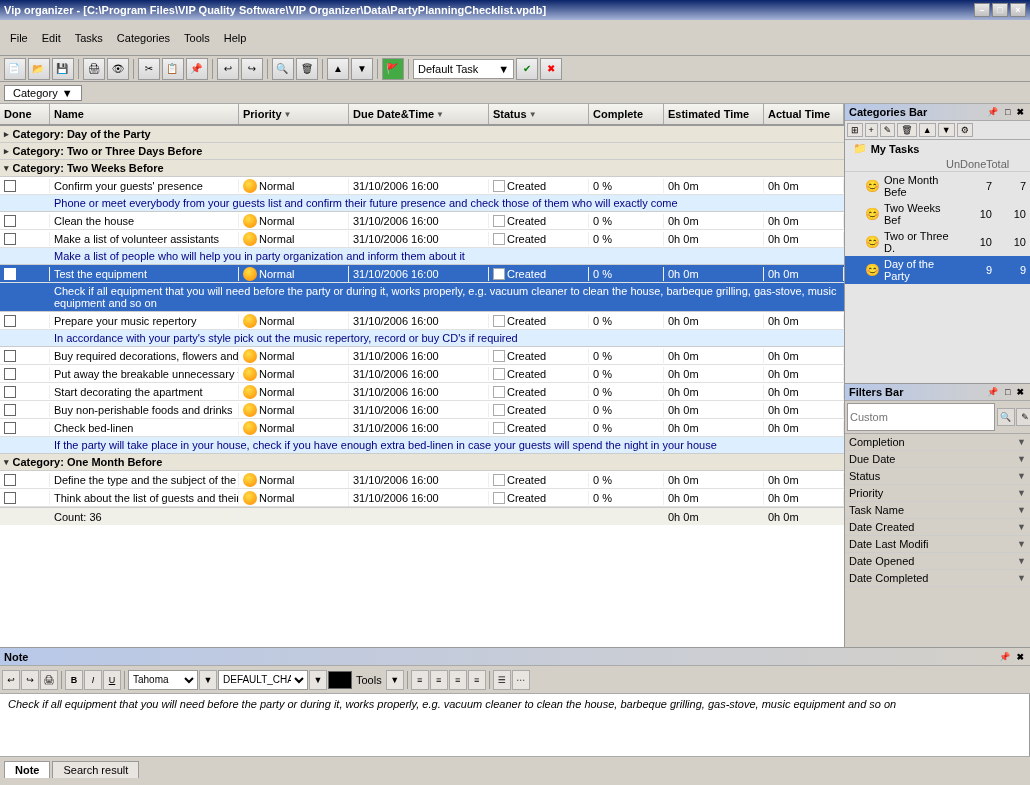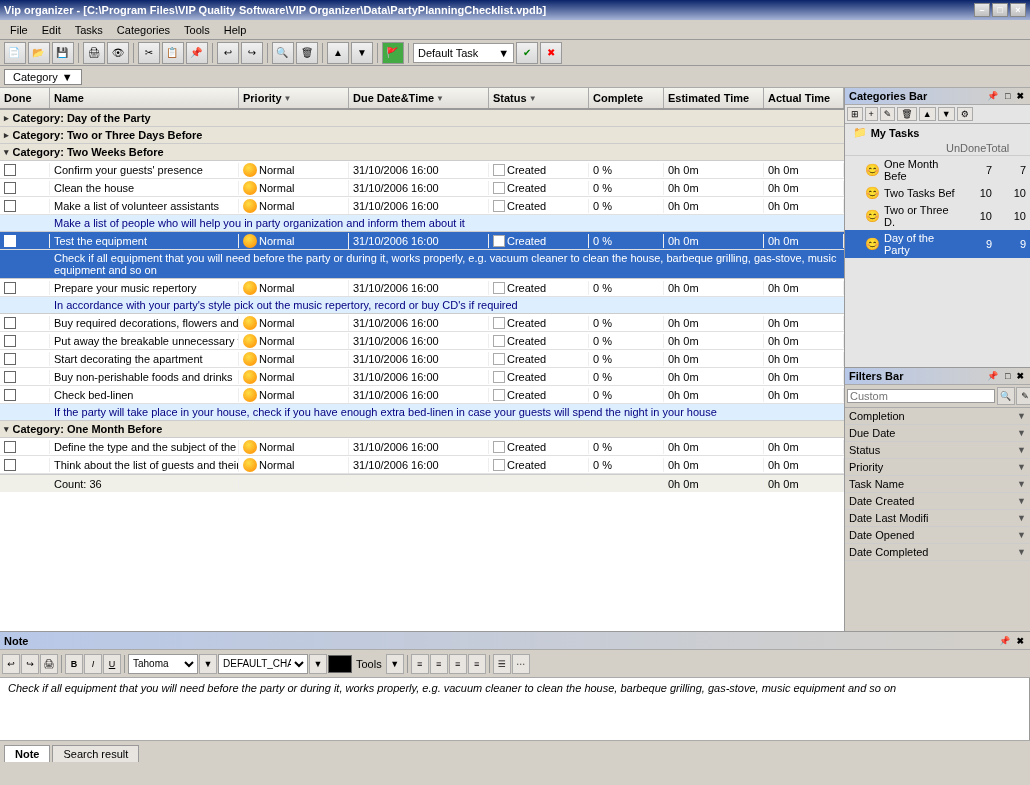--- a/index.html
+++ b/index.html
@@ -23,21 +23,21 @@
       background: linear-gradient(to bottom, #e8e8e8, #c0c0c0);
       border: 1px solid #888;
       font-size: 9px;
       display: flex; align-items: center; justify-content: center;
       cursor: pointer;
     }
     
     
     .menu-bar {
       background: #d4d0c8;
-      height: 20px;
+      height: 36px;
       display: flex;
       align-items: center;
       border-bottom: 1px solid #999;
       padding: 0 4px;
       gap: 2px;
     }
     .menu-item {
       padding: 2px 6px;
       cursor: pointer;
       color: #000;
@@ -262,21 +262,21 @@
     }
     .filter-search {
       padding: 2px;
       display: flex;
       align-items: center;
       gap: 2px;
       border-bottom: 1px solid #aaa;
     }
     .filter-input {
       flex: 1;
-      height: 14px;
+      height: 28px;
       border: 1px solid #999;
       padding: 0 2px;
       background: white;
     }
     .filter-search-btns { display: flex; gap: 1px; }
     .filter-sb { width: 18px; height: 18px; border: 1px solid #aaa; background: #e0ddd8; font-size: 9px; cursor: pointer; display: flex; align-items: center; justify-content: center; }
     
     .filter-row {
       display: flex;
       align-items: center;
@@ -489,20 +489,23 @@
         <div class="td-cell">
           <span>0 %</span>
         </div>
         <div class="td-cell">
           <span>0h 0m</span>
         </div>
         <div class="td-cell">
           <span>0h 0m</span>
         </div>
       </div>
+      <div class="note-row">
+        <span>Phone or meet everybody from your guests list and confirm their future presence and check those of them who will exactly come</span>
+      </div>
 
       <div class="task-row">
         <div class="td-cell">
             <div class="checkbox"></div>
           </div>
         <div class="td-cell">
             <span>Clean the house</span>
           </div>
         <div class="td-cell">
             <span class="priority-icon"></span>
@@ -885,21 +888,21 @@
       </div>
 
       <div class="cat-tree-item" style="padding-left:20px;">
         <span class="cat-face">😊</span>
         <span style="flex:1;">One Month Befe</span>
         <span style="width:30px;text-align:right;">7</span>
         <span style="width:30px;text-align:right;">7</span>
       </div>
       <div class="cat-tree-item" style="padding-left:20px;">
         <span class="cat-face">😊</span>
-        <span style="flex:1;">Two Tasks Bef</span>
+        <span style="flex:1;">Two Weeks Bef</span>
         <span style="width:30px;text-align:right;">10</span>
         <span style="width:30px;text-align:right;">10</span>
       </div>
       <div class="cat-tree-item" style="padding-left:20px;">
         <span class="cat-face">😊</span>
         <span style="flex:1;">Two or Three D.</span>
         <span style="width:30px;text-align:right;">10</span>
         <span style="width:30px;text-align:right;">10</span>
       </div>
       <div class="cat-tree-item selected-cat" style="padding-left:20px;">

